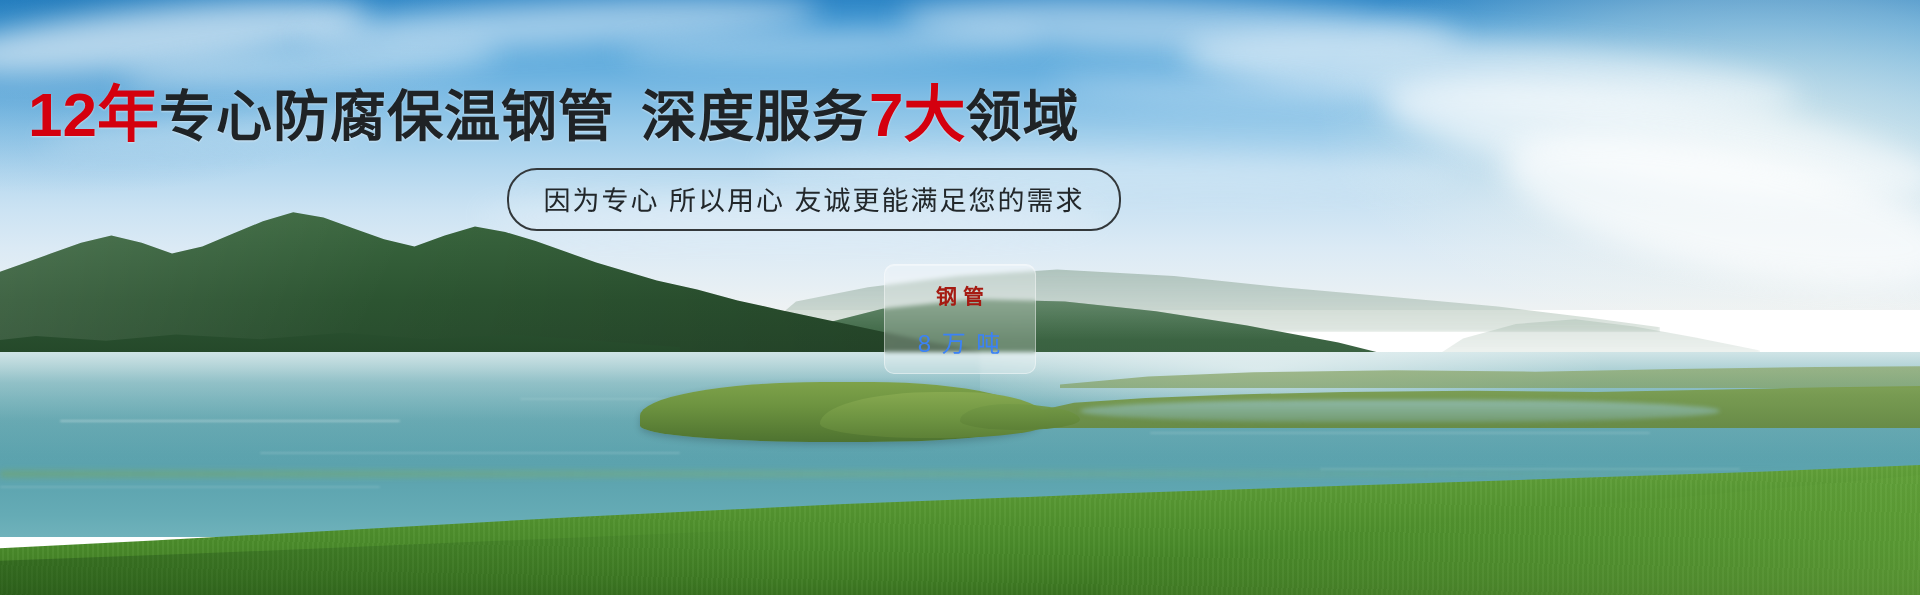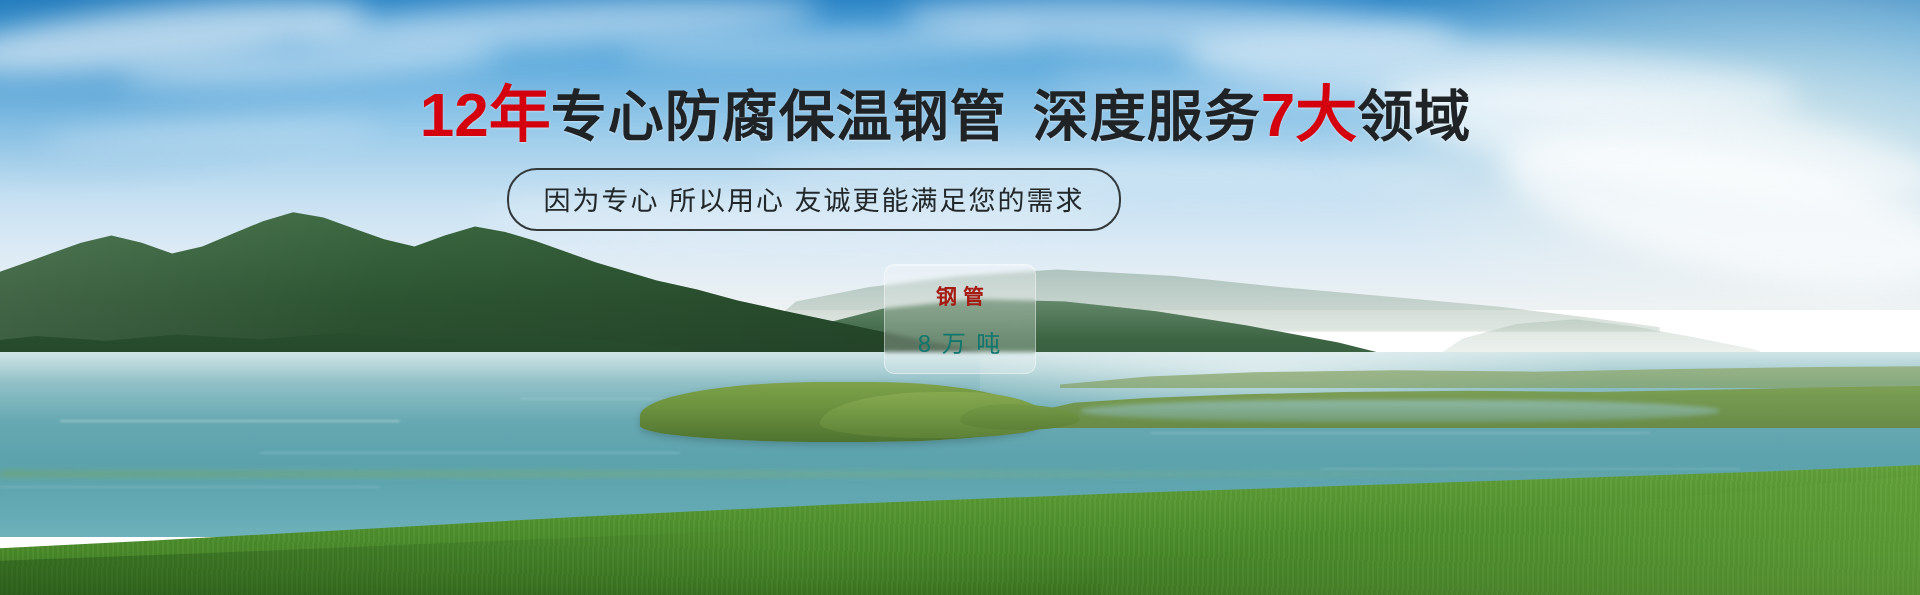--- a/index.html
+++ b/index.html
@@ -283,28 +283,29 @@
     width: 1920px; height: 6px;
     background: linear-gradient(to right, rgba(120,165,90,.6), rgba(140,180,100,.35) 45%, rgba(255,255,255,0) 100%);
     filter: blur(3px);
   }
 
   
   .headline {
     position: absolute;
     left: 0; top: 82px;
     width: 1891px;
-    text-align: center;
+    text-align: left;
     font-size: 56px;
     font-weight: 700;
     letter-spacing: 1px;
     line-height: 1.05;
     white-space: nowrap;
     color: #1f2326;
     text-shadow: 0 1px 2px rgba(255,255,255,.45);
+    padding-left: 28px;
   }
   .hl-red {
     color: #d4000e;
     font-size: 62px;
     font-weight: 800;
     letter-spacing: 0;
   }
   .hl-gap { display: inline-block; width: 26px; }
 
   .tagline-wrap {
@@ -353,21 +354,21 @@
     font-size: 21px;
     font-weight: 600;
     letter-spacing: 6px;
     text-indent: 6px;
     color: #a51a12;
   }
   .card-value {
     font-size: 24px;
     font-weight: 500;
     letter-spacing: 2px;
-    color: #0f766e;
+    color: #3b82f6;
     white-space: nowrap;
   }
   .card-value sup {
     font-size: 14px;
     vertical-align: super;
     letter-spacing: 0;
   }
 </style>
 </head>
 <body>

